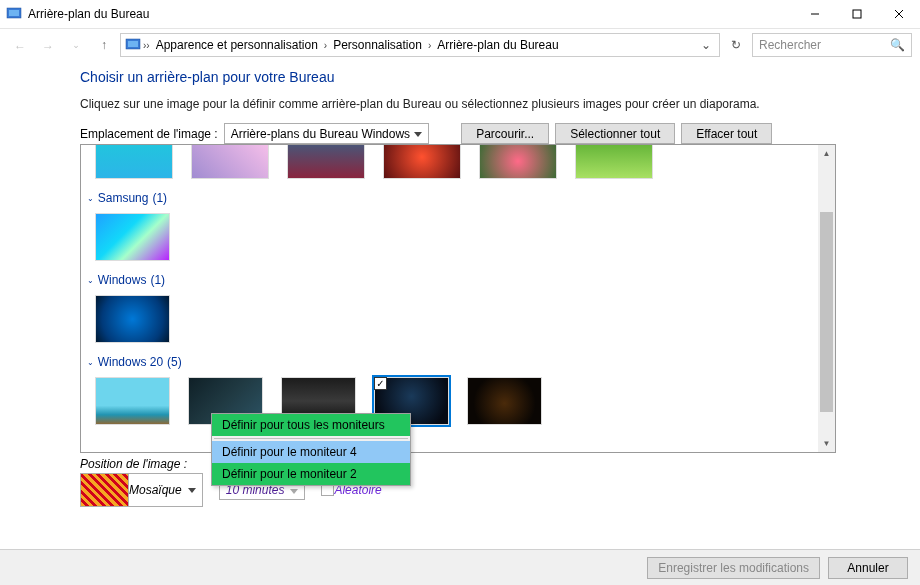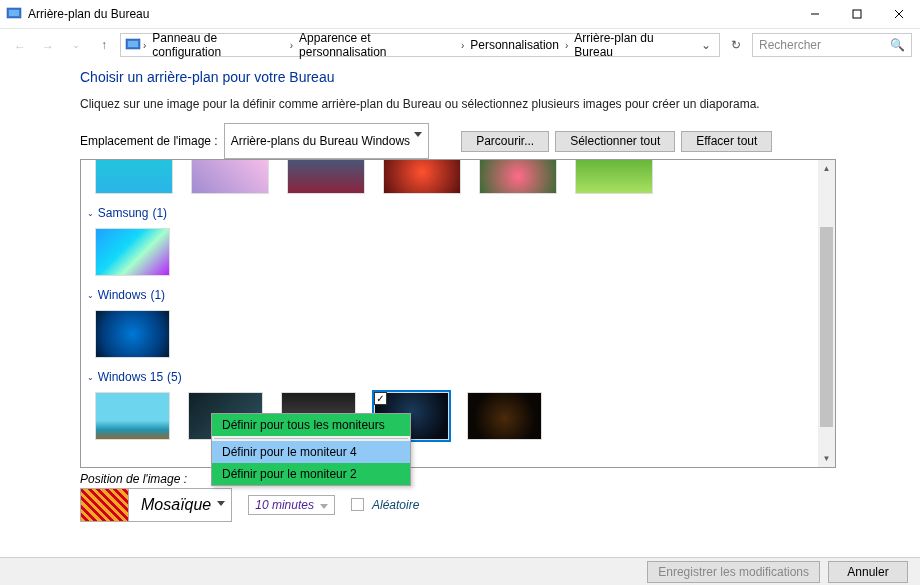--- a/index.html
+++ b/index.html
@@ -17,21 +17,21 @@
   .crumb { padding: 0 6px; font-size: 12px; display:flex; align-items:center; }
   .crumb-sep { color: #444; font-size: 10px; }
   .breadcrumb .dd { margin-left: auto; color:#555; padding: 0 4px; }
   .refresh { width: 24px; height: 24px; display:flex; align-items:center; justify-content:center; color:#555; border: 1px solid transparent; }
   .search { border: 1px solid #ccc; height: 24px; width: 160px; display: flex; align-items: center; padding: 0 6px; color: #888; justify-content: space-between; }
   .content { padding: 8px 0 0 80px; }
   .page-title { color: #003399; font-size: 14px; margin-bottom: 12px; }
   .page-desc { font-size: 12px; margin-bottom: 12px; color:#222; }
   .row1 { display: flex; align-items: center; gap: 6px; }
   .label { font-size: 12px; }
-  .select { border: 1px solid #adadad; background: #fff; height: 36px; padding: 0 18px 0 6px; font-size: 12px; position: relative; display:flex; align-items:center; min-width: 185px; }
+  .select { border: 1px solid #adadad; background: #fff; height: 21px; padding: 0 18px 0 6px; font-size: 12px; position: relative; display:flex; align-items:center; min-width: 185px; }
   .select::after { content:""; position:absolute; right:6px; top:8px; border-left:4px solid transparent; border-right:4px solid transparent; border-top:5px solid #444;}
   .btn { border: 1px solid #adadad; background: #e1e1e1; height: 21px; padding: 0 14px; font-size: 12px; display:flex; align-items:center; }
   .gallery { border: 1px solid #999; width: 756px; height: 309px; position: relative; overflow: hidden; background:#fff; }
   .gallery-inner { position:absolute; left:6px; top:-10px; width: 722px; }
   .scrollbar { position:absolute; right:0; top:0; width:17px; height:100%; background:#f0f0f0; display:flex; flex-direction:column; }
   .sb-arrow { height:17px; display:flex; align-items:center; justify-content:center; color:#606060; font-size:8px; }
   .sb-track { flex:1; position:relative; }
   .sb-thumb { position:absolute; left:2px; right:2px; top:50px; height:200px; background:#c2c2c2; }
   .thumb-row { display:flex; gap:18px; padding-left:8px; }
   .thumb { width:78px; height:44px; background:#888; border:1px solid #ddd; display:inline-block; }
@@ -42,27 +42,27 @@
   .checkbox { position:absolute; top:-1px; left:-1px; width:13px; height:13px; background:#fff; border:1px solid #333; display:flex; align-items:center; justify-content:center; font-size:10px; }
   .context-menu { position:absolute; left:211px; top:413px; background:#f0f0f0; border:1px solid #a0a0a0; box-shadow:2px 2px 4px rgba(0,0,0,0.2); width:200px; font-size:12px; z-index:10; }
   .context-item { padding: 4px 10px; background:#22c55e; }
   .context-item.hover { background:#90c8f6; }
   .context-sep { height:1px; background:#c0c0c0; margin:2px 2px; }
   .pos-row { display:flex; align-items:center; gap: 16px; margin-top:4px;font-style:italic; }
   .pos-label { font-size:12px; }
   .pos-block { display:flex; flex-direction:column; gap:2px; }
   .pos-select { display:flex; align-items:center; border:1px solid #adadad; }
   .pos-preview { width:48px; height:32px; background: repeating-linear-gradient(45deg,#f5a623,#f5a623 3px,#d0021b 3px,#d0021b 6px); border-right:1px solid #adadad;}
-  .pos-text { padding: 0 20px 0 12px; position:relative; font-size:16px; }
+  .pos-text { padding: 0 20px 0 0; position:relative; font-size:12px; }
   .pos-text::after { content:""; position:absolute; right:6px; top:5px; border-left:4px solid transparent; border-right:4px solid transparent; border-top:5px solid #444;}
   .interval-select { border:1px solid #adadad; background:#fff; padding:2px 20px 2px 6px; position:relative; color:#4c1d95; }
   .interval-select::after { content:""; position:absolute; right:6px; top:8px; border-left:4px solid transparent; border-right:4px solid transparent; border-top:5px solid #aaa;}
-  .chk { display:flex; align-items:center; gap:8px; font-size:12px; color:#0c4a6e; }
+  .chk { display:flex; align-items:center; gap:0; font-size:12px; color:#6d28d9; }
   .chk-box { width:13px; height:13px; border:1px solid #aaa; background:#fff; }
-  .footer { position:absolute; bottom:0; left:0; right:0; background:#f0f0f0; border-top:1px solid #d0d0d0; height:28px; display:flex; align-items:center; justify-content:flex-end; gap:8px; padding-right:12px; }
+  .footer { position:absolute; bottom:0; left:0; right:0; background:#f0f0f0; border-top:1px solid #d0d0d0; height:36px; display:flex; align-items:center; justify-content:flex-end; gap:8px; padding-right:12px; }
   .footer .btn { height:22px; min-width:80px; justify-content:center; }
   .footer .btn.disabled { color:#888; }
 </style>
 </head>
 <body>
 
 <div class="titlebar">
   <div class="titlebar-left">
     <span class="app-icon">
       <svg width="16" height="16" viewBox="0 0 16 16">
@@ -96,21 +96,20 @@
   <div class="nav-arrow disabled">←</div>
   <div class="nav-arrow disabled">→</div>
   <div class="nav-arrow disabled" style="font-size:9px;">⌄</div>
   <div class="nav-arrow">↑</div>
   <div class="breadcrumb">
     <span class="app-icon" style="margin-right:2px;"><svg width="16" height="16" viewBox="0 0 16 16">
           <rect x="1" y="2" width="14" height="10" fill="#3a7bd5" stroke="#1a4b9b" stroke-width="0.5"></rect>
           <rect x="3" y="4" width="10" height="6" fill="#6db3f2"></rect>
         </svg></span>
     <span class="crumb-sep">›</span>
-    <span class="crumb">Panneau de configuration</span>
     <span class="crumb-sep">›</span>
     <span class="crumb">Apparence et personnalisation</span>
     <span class="crumb-sep">›</span>
     <span class="crumb">Personnalisation</span>
     <span class="crumb-sep">›</span>
     <span class="crumb">Arrière-plan du Bureau</span>
     <span class="dd">⌄</span>
   </div>
   <div class="refresh">↻</div>
   <div class="search">
@@ -158,21 +157,21 @@
         <span class="chevron">⌄</span>
         <span>Windows</span>
         <span>(1)</span>
       </div>
       <div class="thumb-row">
         <div class="thumb-big" style="background:radial-gradient(circle at 50% 50%, #0078d7 0%, #003a7a 70%, #001830 100%);"></div>
       </div>
 
       <div class="group-header">
         <span class="chevron">⌄</span>
-        <span>Windows 15</span>
+        <span>Windows 20</span>
         <span>(5)</span>
       </div>
       <div class="thumb-row">
         <div class="thumb-big" style="background:linear-gradient(#6dd5ed 60%,#2193b0 80%,#8b6b3a 100%);"></div>
         <div class="thumb-big" style="background:linear-gradient(135deg,#0f2027,#203a43,#2c5364);"></div>
         <div class="thumb-big" style="background:linear-gradient(#1c1c1c 0%,#3a3a3a 50%,#0a0a0a 100%);"></div>
         <div class="thumb-big selected" style="background:radial-gradient(circle at 50% 40%,#1a3a5a 0%,#050a14 80%);position:relative;">
           <div class="checkbox">✓</div>
         </div>
         <div class="thumb-big" style="background:radial-gradient(circle at 50% 55%,#4a2a0a 0%,#0a0603 70%);"></div>

